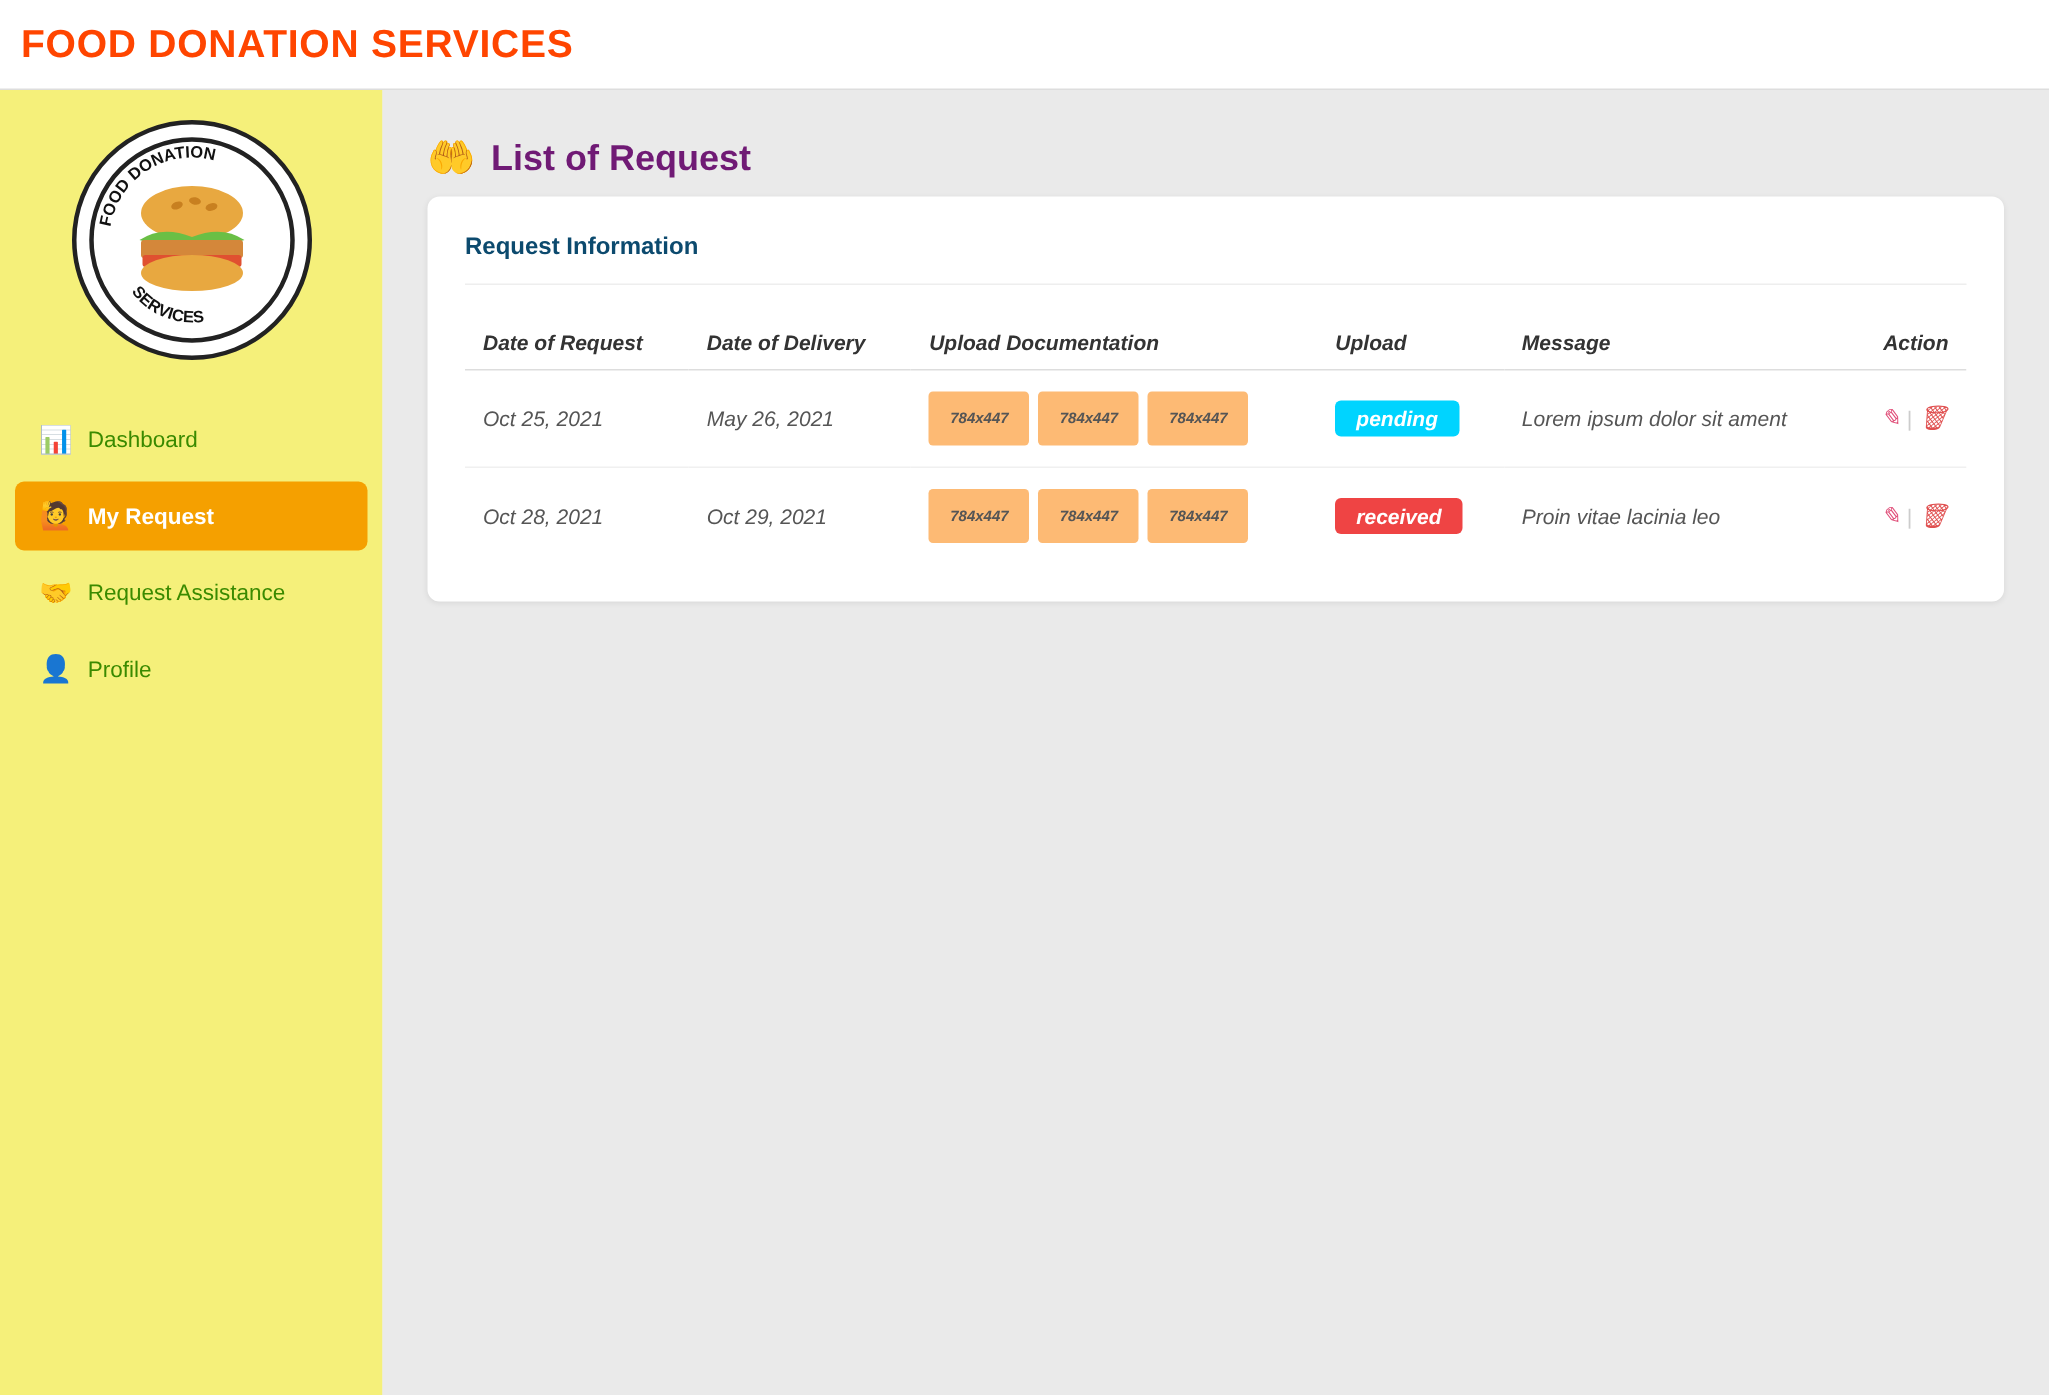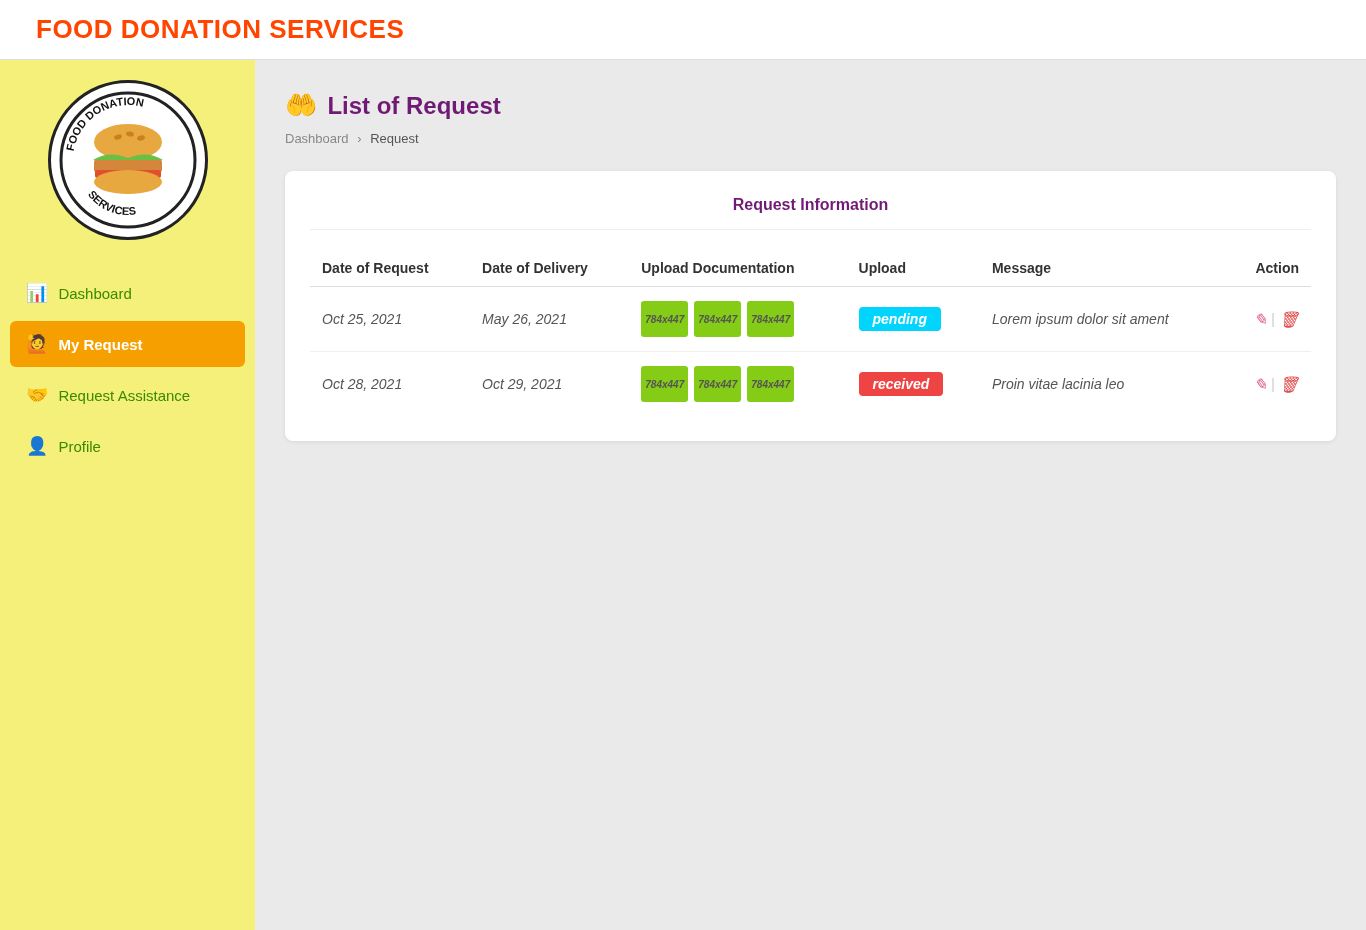--- a/index.html
+++ b/index.html
@@ -4,21 +4,21 @@
   <style>
     * { margin: 0; padding: 0; box-sizing: border-box; }
     body { font-family: Arial, sans-serif; background: #f0f0f0; display: flex; flex-direction: column; height: 930px; overflow: hidden; }
 
     
     .header {
       display: flex;
       align-items: center;
       justify-content: space-between;
       background: #fff;
-      padding: 0 36px;
+      padding: 0 14px;
       height: 60px;
       border-bottom: 1px solid #ddd;
       flex-shrink: 0;
     }
     .header-title {
       font-size: 26px;
       font-weight: bold;
       color: #ff4500;
       letter-spacing: 0.5px;
     }
@@ -164,59 +164,59 @@
     
     .card {
       background: #fff;
       border-radius: 8px;
       padding: 25px;
       box-shadow: 0 1px 4px rgba(0,0,0,0.08);
     }
     .card-title {
       font-size: 16px;
       font-weight: bold;
-      color: #701a75;
+      color: #0c4a6e;
       margin-bottom: 20px;
       padding-bottom: 15px;
       border-bottom: 1px solid #eee;
-      text-align: center;
     }
 
     
     .table-wrapper { overflow-x: auto; }
     table {
       width: 100%;
       border-collapse: collapse;
       font-size: 14px;
     }
     thead tr th {
       text-align: left;
       padding: 10px 12px;
       color: #333;
       font-weight: bold;
       border-bottom: 1px solid #ddd;
+      font-style: italic;
     }
     thead tr th:last-child { text-align: right; }
     tbody tr td {
       padding: 14px 12px;
       color: #555;
       border-bottom: 1px solid #f0f0f0;
       vertical-align: middle;
       font-style: italic;
     }
     tbody tr:last-child td { border-bottom: none; }
 
     .doc-thumbnails {
       display: flex;
       gap: 6px;
     }
     .doc-thumb {
-      width: 47px;
+      width: 67px;
       height: 36px;
-      background: #84cc16;
+      background: #fdba74;
       border-radius: 3px;
       display: flex;
       align-items: center;
       justify-content: center;
       font-size: 10px;
       color: #555;
       font-weight: bold;
     }
 
     .status-badge {
@@ -311,25 +311,20 @@
         <span class="nav-icon">👤</span>
         <span>Profile</span>
       </div>
     </nav>
   </div>
 
   <div class="main-content">
     <div class="page-header">
       <span class="page-title-icon">🤲</span>
       <h1 class="page-title">List of Request</h1>
-    </div>
-    <div class="breadcrumb">
-      <span class="breadcrumb-link">Dashboard</span>
-      <span class="breadcrumb-separator">›</span>
-      <span class="breadcrumb-current">Request</span>
     </div>
 
     <div class="card">
       <div class="card-title">Request Information</div>
       <div class="table-wrapper">
         <table>
           <thead>
             <tr>
               <th>Date of Request</th>
               <th>Date of Delivery</th>

